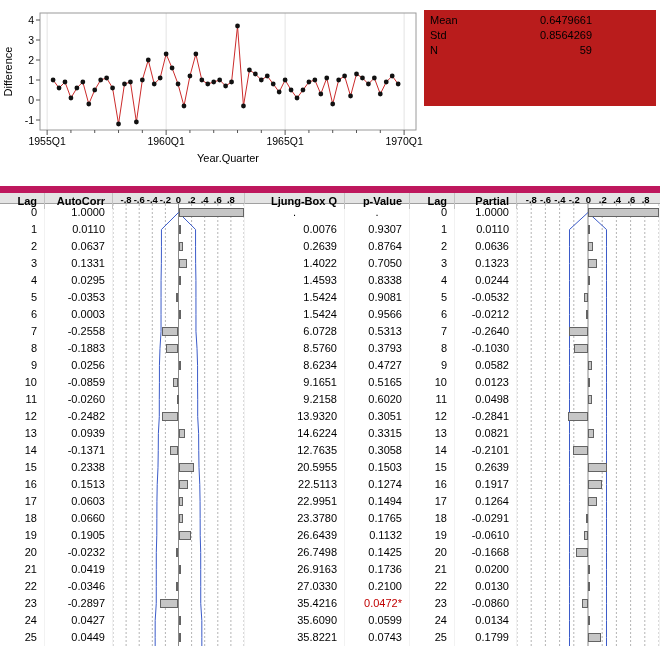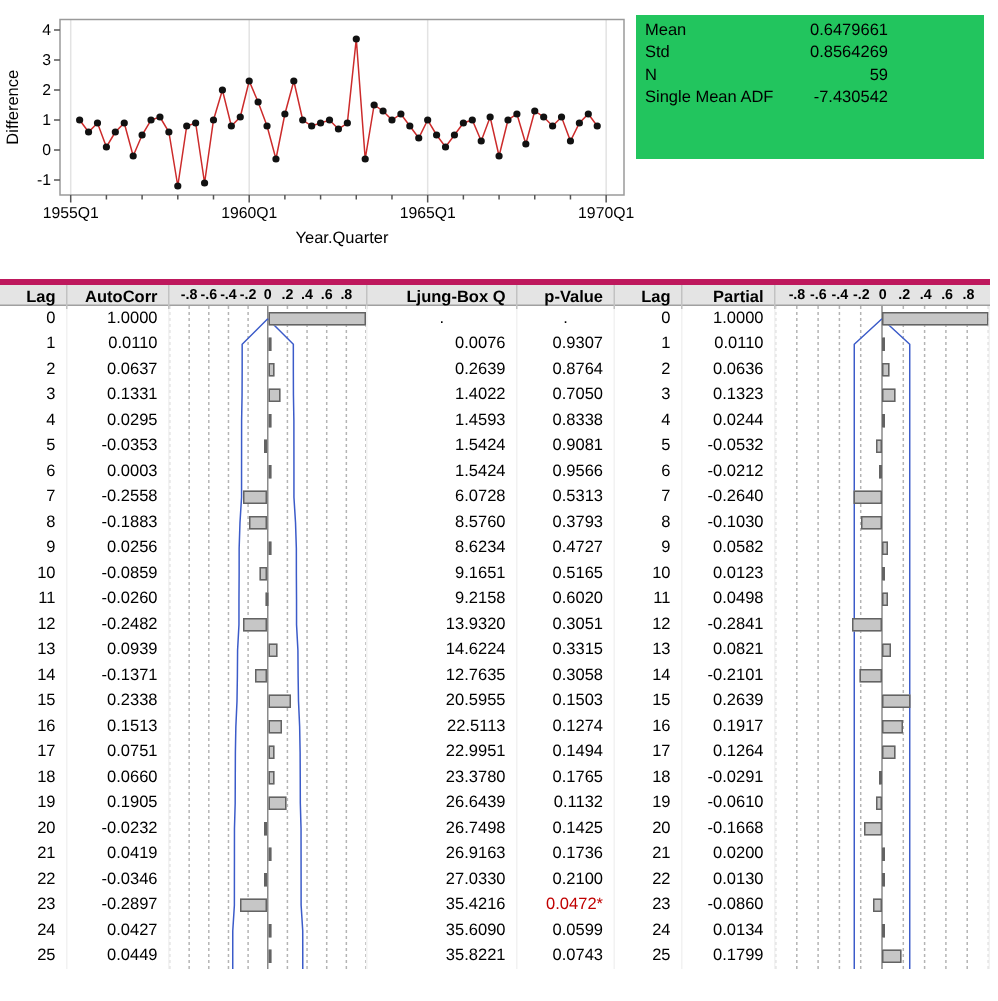--- a/index.html
+++ b/index.html
@@ -4,27 +4,27 @@
 <style>
   *{box-sizing:border-box;margin:0;padding:0}
   html,body{width:665px;height:667px;overflow:hidden;background:#fff;
     font-family:"Liberation Sans",sans-serif;font-size:11px;color:#000}
   .titlebar{display:flex;align-items:center;height:20px;background:#ebebeb;padding-left:4px;gap:4px}
   .title{font-weight:bold;font-size:12px;margin-left:3px}
   .hotspot{width:14px;height:14px;background:#f4f4f4;border:1px solid #8f8f8f;border-radius:2px;
     display:flex;align-items:center;justify-content:center;cursor:pointer}
   .top-row{display:flex;margin-top:2px}
   .plot-wrap{width:424px;height:170px}
-  .stats{background:#22c55e;width:232px;margin-left:0;margin-top:8px;padding:3px 16px 3px 6px;height:96px}
+  .stats{background:#b91c1c;width:232px;margin-left:0;margin-top:8px;padding:3px 16px 3px 6px;height:96px}
   .stats-row{display:flex;height:15px;line-height:15px}
   .stats-label{flex:0 0 100px}
   .stats-value{flex:0 0 62px;text-align:right}
   .acf{margin-top:14px;padding-right:5px}
   .acf-grid{display:grid;grid-template-columns:45px 68px 132px 100px 65px 45px 62px 1fr}
-  .acf-header{height:18px;line-height:16px;background:#e4e4e4;border-top:4px solid #be185d;
+  .acf-header{height:18px;line-height:16px;background:#e4e4e4;border-top:7px solid #be185d;
     border-bottom:1px solid #a0a0a0;font-weight:bold}
   .acf-header>div{border-right:1px solid #c2c2c2;padding-right:7px;text-align:right;position:relative}
   .acf-header>div:last-child{border-right:none}
   .acf-header .scalecell{padding-right:0}
   .scalecell span{position:absolute;bottom:1px;transform:translateX(-50%);font-size:9.5px;font-weight:bold}
   .col{border-right:1px solid #f2f2f2}
   .cell{height:17px;line-height:17px;text-align:right;padding-right:7px;white-space:nowrap}
   .cell.dot{text-align:center;padding-right:0}
   .chartcol{position:relative;height:442px;overflow:hidden;border-right:1px solid #f2f2f2}
   .chartcol svg{position:absolute;left:0;top:0}
@@ -144,24 +144,20 @@
           <span class="stats-value">0.6479661</span>
         </div>
         <div class="stats-row">
           <span class="stats-label">Std</span>
           <span class="stats-value">0.8564269</span>
         </div>
         <div class="stats-row">
           <span class="stats-label">N</span>
           <span class="stats-value">59</span>
         </div>
-        <div class="stats-row">
-          <span class="stats-label">Single Mean ADF</span>
-          <span class="stats-value">-7.430542</span>
-        </div>
       </div>
   </div>
 
   <div class="acf">
     <div class="acf-grid acf-header">
       <div>Lag</div>
       <div>AutoCorr</div>
       <div class="scalecell">
           <span style="left: 10%;">-.8</span>
           <span style="left: 20%;">-.6</span>
@@ -229,21 +225,21 @@
           <div class="cell">-0.2558</div>
           <div class="cell">-0.1883</div>
           <div class="cell">0.0256</div>
           <div class="cell">-0.0859</div>
           <div class="cell">-0.0260</div>
           <div class="cell">-0.2482</div>
           <div class="cell">0.0939</div>
           <div class="cell">-0.1371</div>
           <div class="cell">0.2338</div>
           <div class="cell">0.1513</div>
-          <div class="cell">0.0751</div>
+          <div class="cell">0.0603</div>
           <div class="cell">0.0660</div>
           <div class="cell">0.1905</div>
           <div class="cell">-0.0232</div>
           <div class="cell">0.0419</div>
           <div class="cell">-0.0346</div>
           <div class="cell">-0.2897</div>
           <div class="cell">0.0427</div>
           <div class="cell">0.0449</div>
         </div>
       <div class="chartcol">

